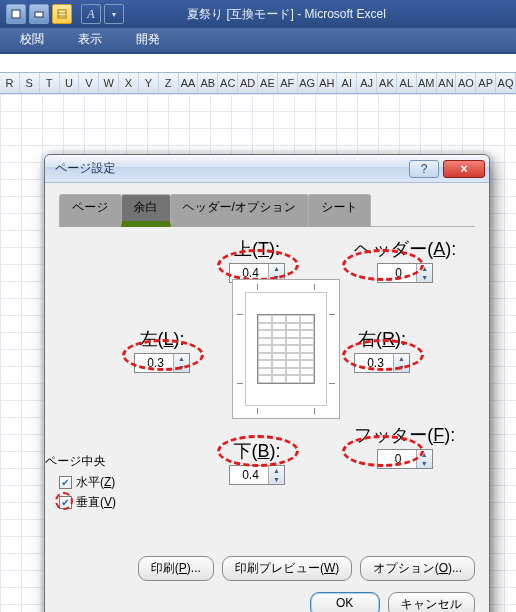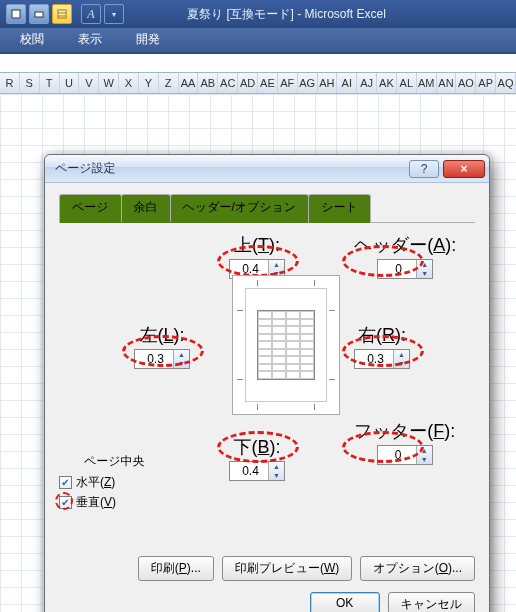--- a/index.html
+++ b/index.html
@@ -94,26 +94,26 @@
   .dlg-body { padding: 10px 14px 12px 14px; position:relative; height:calc(100% - 28px);}
   
   .tab-row {
     display:flex; gap:0; border-bottom:1px solid #b0b0b0;
     margin-bottom: 10px;
   }
   .tab {
     padding: 4px 12px 5px 12px;
     border:1px solid #b0b0b0;
     border-bottom:none;
-    background:#4d7c0f; margin-right:-1px;
+    background:#a3a3a3; margin-right:-1px;
     position:relative; top:1px;
     border-radius:3px 3px 0 0;
     font-size:12px;
   }
-  .tab.active { background:#4d7c0f; border-bottom:2px solid #4d7c0f; z-index:1;}
+  .tab.active { background:#737373; border-bottom:6px solid #4d7c0f; z-index:1;}
   
   .margin-area {
     position:relative;
     height: 230px;
   }
   .margin-field {
     position:absolute;
     text-align:center;
   }
   .margin-field .lbl {
@@ -159,42 +159,42 @@
     display:grid;
     grid-template-columns: repeat(4,1fr);
     grid-template-rows: repeat(9,1fr);
   }
   .preview .inner div { border:0.5px solid #ccc; }
   .preview .tick { position:absolute; background:#888; }
   
   .page-center {
     position:absolute; left:0; top:270px;
   }
-  .page-center .hdr { font-size:12px; margin-bottom:4px;padding-left:39px;}
+  .page-center .hdr { font-size:12px; margin-bottom:4px;}
   .checkline { display:flex; align-items:center; margin-left:14px; margin-bottom:3px; font-size:12px; position:relative;}
   .checkbox {
     width:13px; height:13px; border:1px solid #7a7a7a; background:linear-gradient(#fff,#e5edf6);
     margin-right:4px; display:flex;align-items:center;justify-content:center;font-size:10px;color:#2b67b5;
   }
   
   .btn-row1 {
     position:absolute;
     right:14px;
     bottom:48px;
     display:flex; gap:8px;
   }
   .btn-row2 {
     position:absolute;
     right:14px; bottom:12px;
     display:flex; gap:8px;
   }
   .btn {
     border:1px solid #8a8a8a;
     background:linear-gradient(#fdfdfd,#e4e4e4);
-    border-radius:3px;
+    border-radius:9px;
     padding: 3px 12px;
     font-size:12px;
     min-width:70px;
     text-align:center;
   }
   .btn.default { border:1px solid #3c7fb1; box-shadow:inset 0 0 0 1px #a9d3f0;}
 </style>
 </head>
 <body>
 

